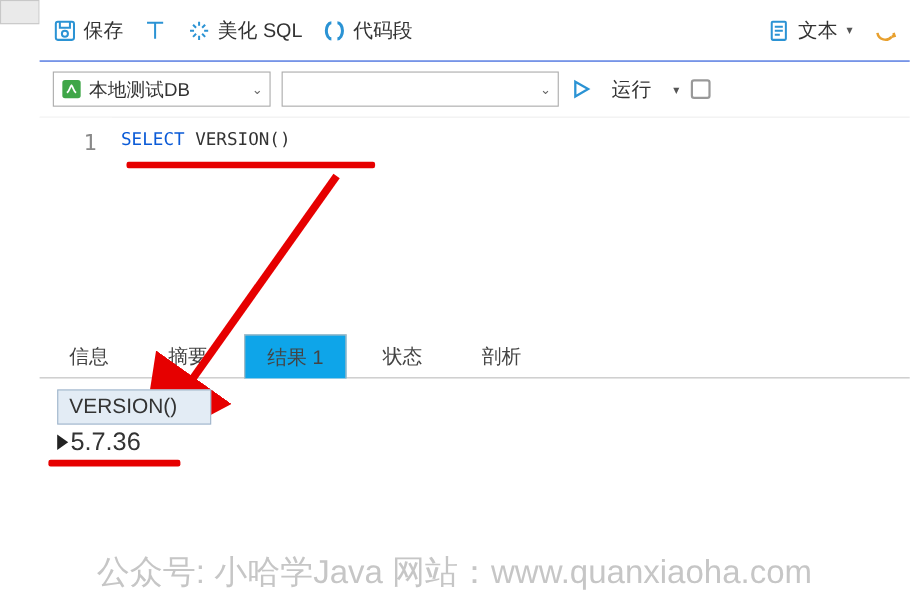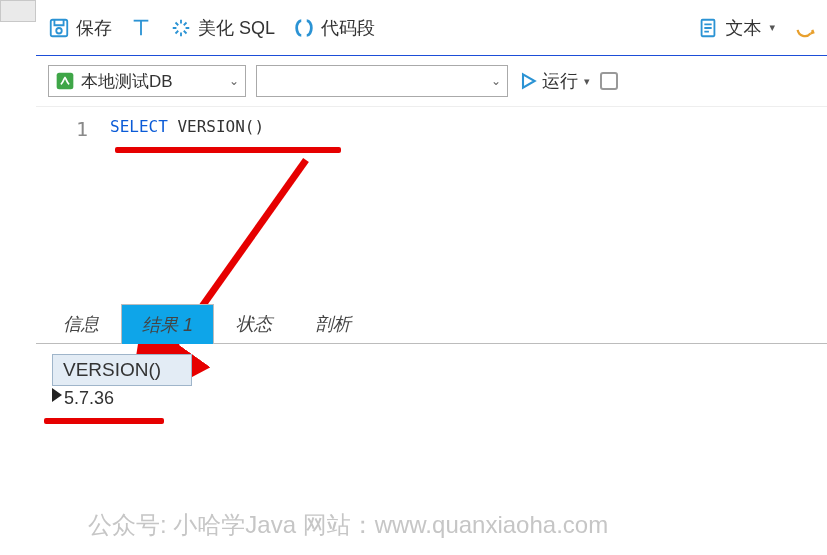--- a/index.html
+++ b/index.html
@@ -65,21 +65,21 @@
     align-items: center;
     border: 1px solid #aaa;
     height: 32px;
     width: 252px;
     justify-content: flex-end;
     padding: 0 6px;
   }
   .run-btn {
     display: flex;
     align-items: center;
-    gap: 4px;
+    gap: 18px;
     font-size: 18px;
   }
   .editor {
     display: flex;
     height: 200px;
     border-top: 1px solid #eee;
     font-family: Consolas, monospace;
     position: relative;
   }
   .line-numbers {
@@ -105,22 +105,21 @@
   .arrow-svg {
     position: absolute;
     pointer-events: none;
   }
   .tabs {
     display: flex;
     align-items: flex-end;
     border-bottom: 1px solid #bcbcbc;
     height: 38px;
     padding-left: 6px;
-    gap: 1px;
-    font-style: italic;
+    gap: 12px;
   }
   .tab {
     padding: 8px 20px 7px;
     font-size: 18px;
     color: #444;
     border: 1px solid transparent;
     border-bottom: none;
     cursor: pointer;
   }
   .tab.active {
@@ -135,35 +134,36 @@
   .result-header {
     background: #e3ecf5;
     border: 1px solid #9fb5ca;
     display: inline-block;
     padding: 4px 18px 4px 10px;
     font-size: 19px;
     min-width: 140px;
   }
   .result-row {
     display: flex;
-    font-size: 18px;
+    align-items: center;
+    font-size: 23px;
     padding-top: 2px;
   }
   .row-pointer {
     width: 0; height: 0;
     border-top: 7px solid transparent;
     border-bottom: 7px solid transparent;
     border-left: 10px solid #222;
     margin-right: 2px;
   }
   .watermark {
     position: absolute;
     bottom: 14px;
     left: 52px;
-    font-size: 24px;
+    font-size: 30px;
     color: #c6c6c6;
   }
   .stop-square {
     width: 18px; height: 18px;
     border: 2px solid #999;
     border-radius: 3px;
   }
   .refresh-arrow svg { display: block; }
 </style>
 </head>
@@ -283,20 +283,21 @@
     <defs>
       <marker id="ah" markerWidth="12" markerHeight="12" refX="3" refY="6" orient="auto">
         <path d="M0,0 L12,6 L0,12 z" fill="#e60000"></path>
       </marker>
     </defs>
     <line x1="170" y1="10" x2="28" y2="210" stroke="#e60000" stroke-width="7" marker-end="url(#ah)"></line>
   </svg>
 
   <div class="tabs">
     <div class="tab">信息</div>
+    <div class="tab">摘要</div>
     <div class="tab active">结果 1</div>
     <div class="tab">状态</div>
     <div class="tab">剖析</div>
   </div>
 
   <div class="result-grid" style="position:relative">
     <div class="result-header">VERSION()</div>
     <div class="result-row">
       <div class="row-pointer"></div>
       <span>5.7.36</span>

